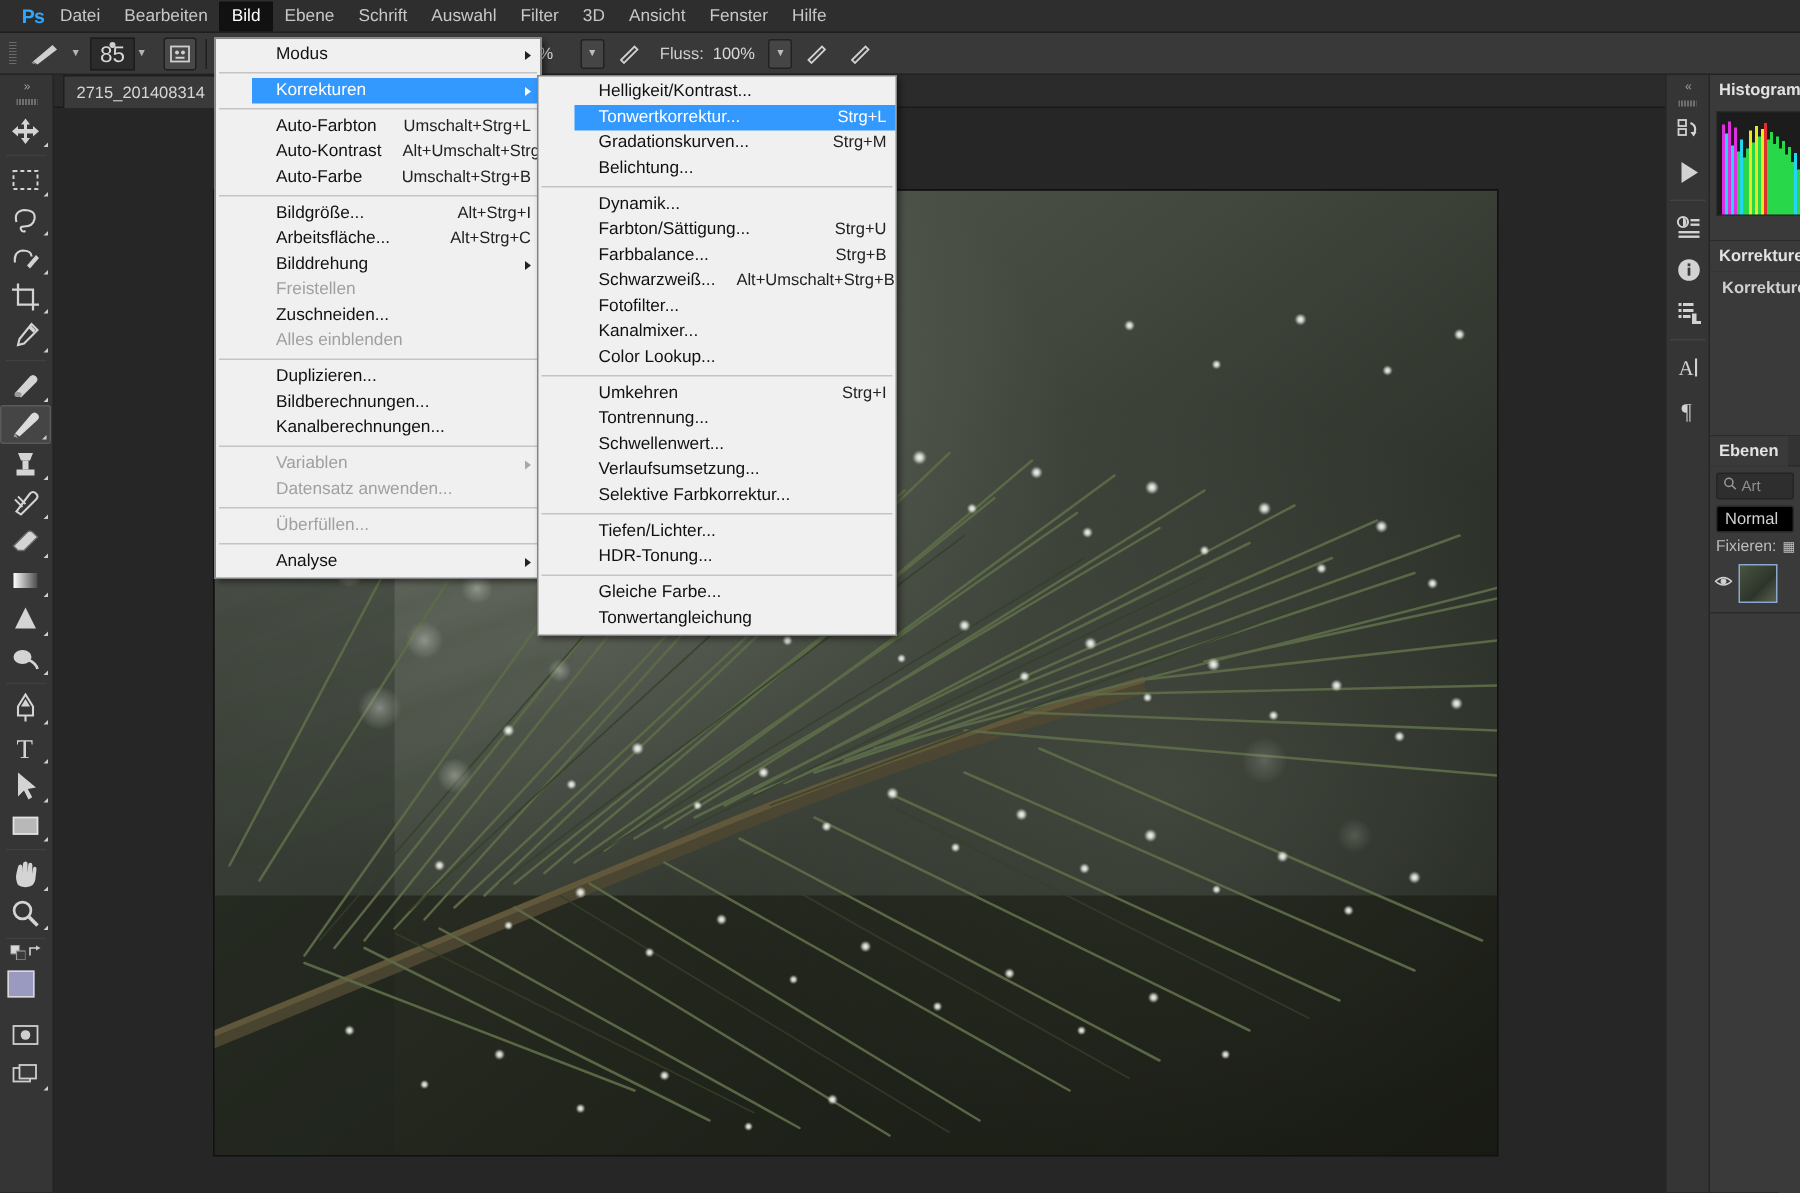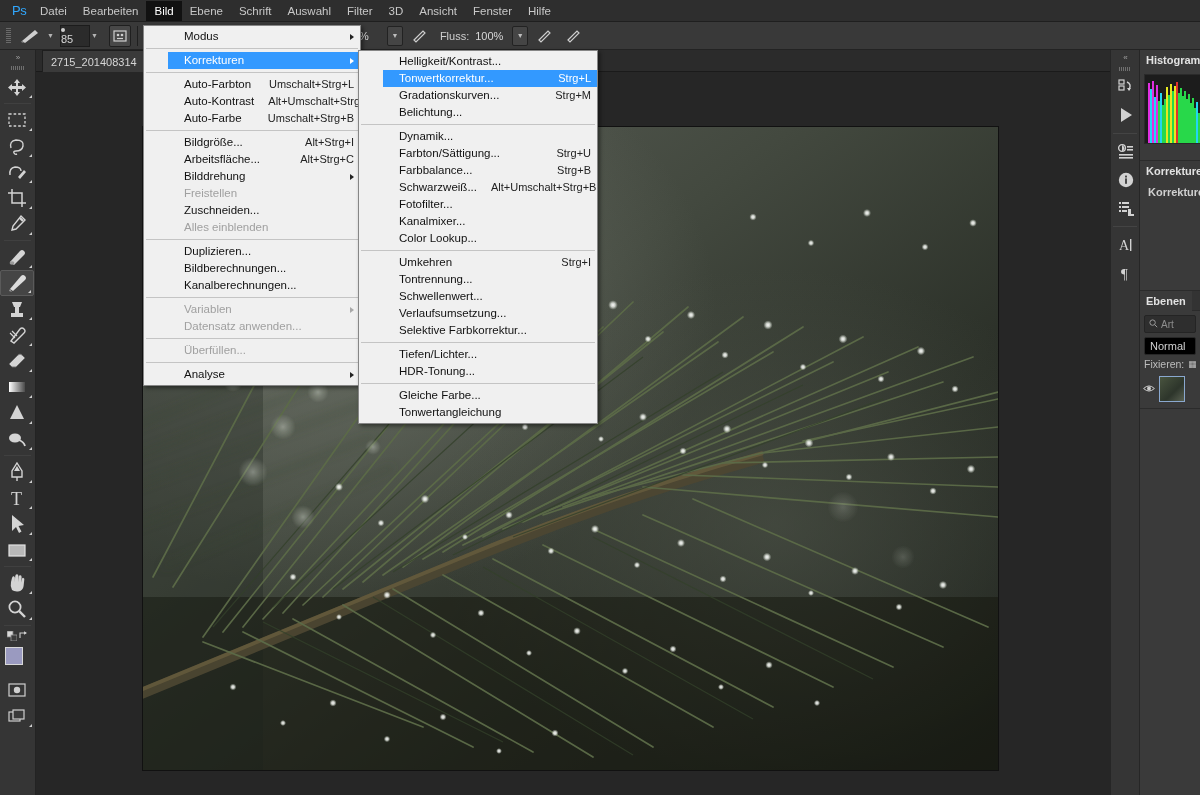--- a/index.html
+++ b/index.html
@@ -12,22 +12,22 @@
   #app { position:relative; width:1200px; height:795px; background:#2b2b2b; }
 
   
   .menubar {
     position:absolute; left:0; top:0; width:1200px; height:22px;
     background:#2e2e2e;
     display:flex; align-items:center;
     border-bottom:1px solid #1f1f1f;
   }
   .ps-logo {
-    width:32px; color:#31a8ff; font-size:13px; font-weight:normal;
-    letter-spacing:-0.5px; padding-left:12px;
+    width:32px; color:#31a8ff; font-size:13px; font-weight:bold;
+    text-align:center; letter-spacing:-0.5px; padding-left:12px;
   }
   .menu-item {
     font-size:11.5px; color:#c8c8c8; padding:3px 8px; cursor:default;
     white-space:nowrap; line-height:14px;
   }
   .menu-item.active { background:#111; color:#fff; }
 
   
   .optionsbar {
     position:absolute; left:0; top:22px; width:1200px; height:28px;
@@ -37,22 +37,22 @@
   .grip {
     width:5px; height:16px; margin:0 5px 0 6px;
     background:repeating-linear-gradient(to bottom,#6a6a6a 0 1px,transparent 1px 2px);
   }
   .ob-brushpreview {
     width:30px; height:20px; display:flex; align-items:center; justify-content:center;
   }
   .ob-chev { color:#b4b4b4; font-size:7px; margin:0 6px 0 1px; }
   .ob-sizebox {
     width:30px; height:22px; background:#2b2b2b; border:1px solid #1c1c1c;
-    color:#d6d6d6; font-size:11px; display:flex; flex-direction:column;
-    justify-content:flex-end; padding-bottom:1px; position:relative;
+    color:#d6d6d6; font-size:15px; display:flex; flex-direction:column;
+    align-items:center; justify-content:flex-end; padding-bottom:1px; position:relative;
   }
   .ob-sizebox .dot { position:absolute; top:2px; width:4px;height:4px;border-radius:50%;background:#cfcfcf; }
   .ob-smallbtn {
     width:22px;height:22px;background:#484848;border:1px solid #1f1f1f;border-radius:2px;
     display:flex;align-items:center;justify-content:center;margin-left:5px;
   }
   .ob-label { font-size:11px; color:#cfcfcf; margin-left:8px; }
   .ob-valbox {
     height:20px; min-width:40px; color:#d8d8d8; font-size:11px;
     display:flex;align-items:center;justify-content:center;padding:0 4px;

